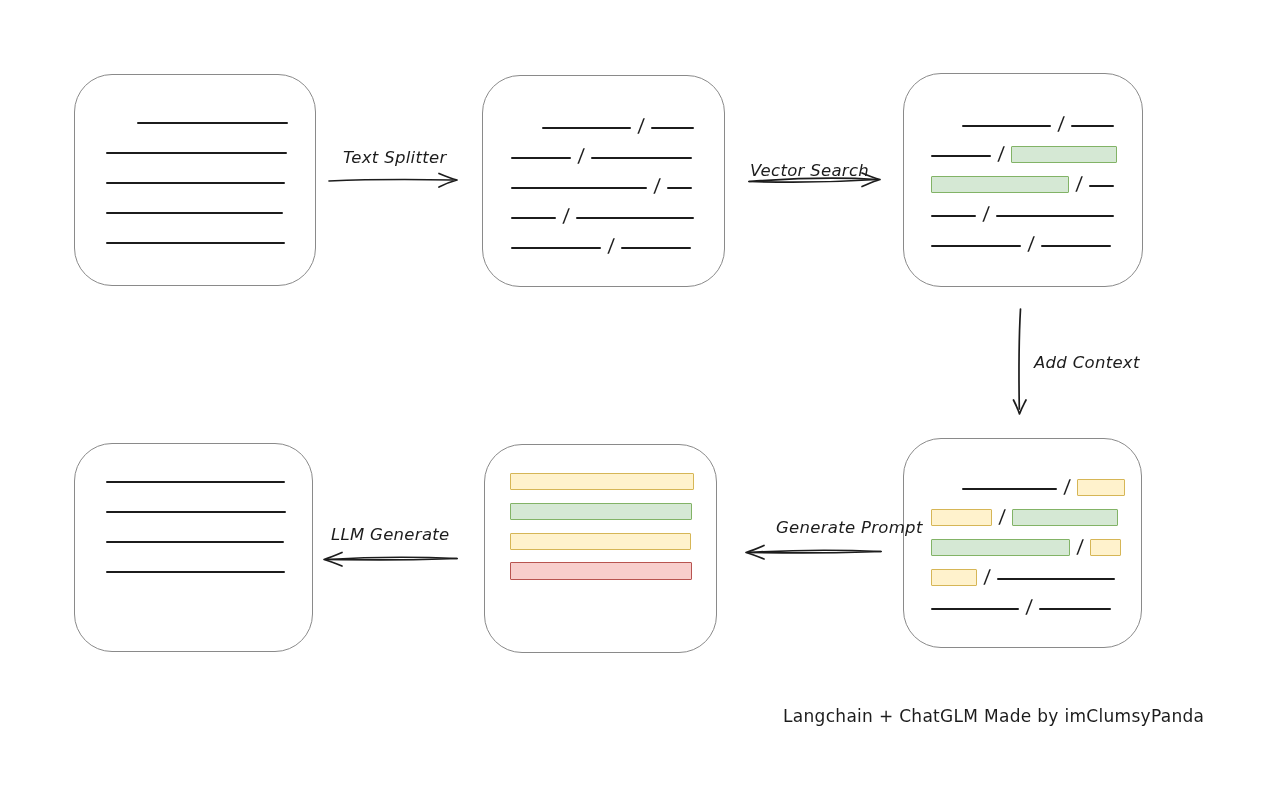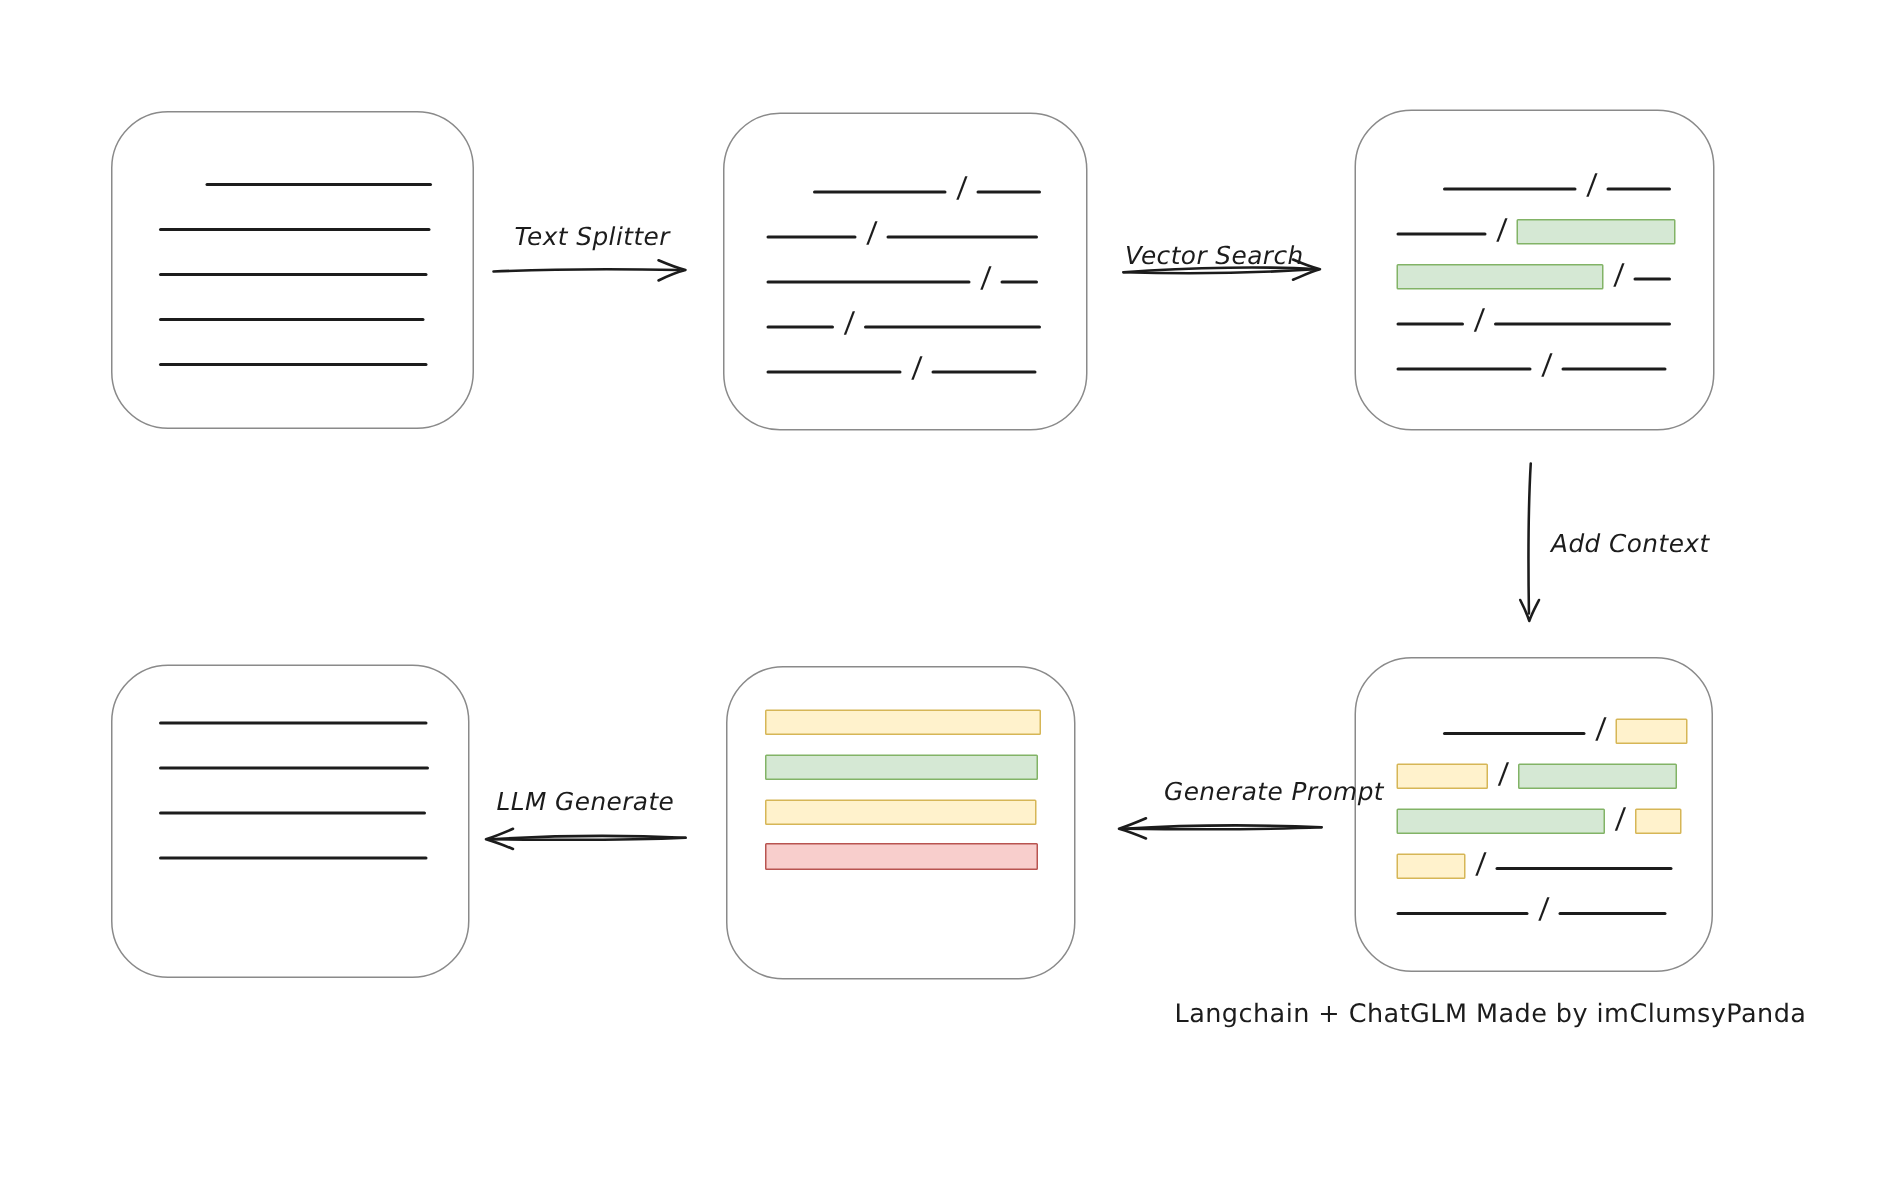--- a/index.html
+++ b/index.html
@@ -236,15 +236,15 @@
   </svg>
   <div class="arrow-label" style="left:740px; top:518px;margin-left:36px;">Generate Prompt</div>
 
   <svg class="arrow-svg" style="left:318px; top:548px;" width="142" height="24" viewBox="0 0 142 24">
     <path d="M139 10.5 C 95 8.5, 50 9, 9 11.5"></path>
     <path d="M139 10.5 C 95 12.5, 50 12, 9 11.5"></path>
     <path d="M24 4.5 C 17 7.5, 12 9.5, 6 11.5 C 13 13.5, 18 15.5, 24 18"></path>
   </svg>
   <div class="arrow-label" style="left:331px; top:525px;">LLM Generate</div>
 
-  <div class="footer-note" style="left:783px; top:666px;">Langchain + ChatGLM Made by imClumsyPanda</div>
+  <div class="footer-note" style="left:783px; top:706px;">Langchain + ChatGLM Made by imClumsyPanda</div>
 
 </div>
 
 </body></html>

